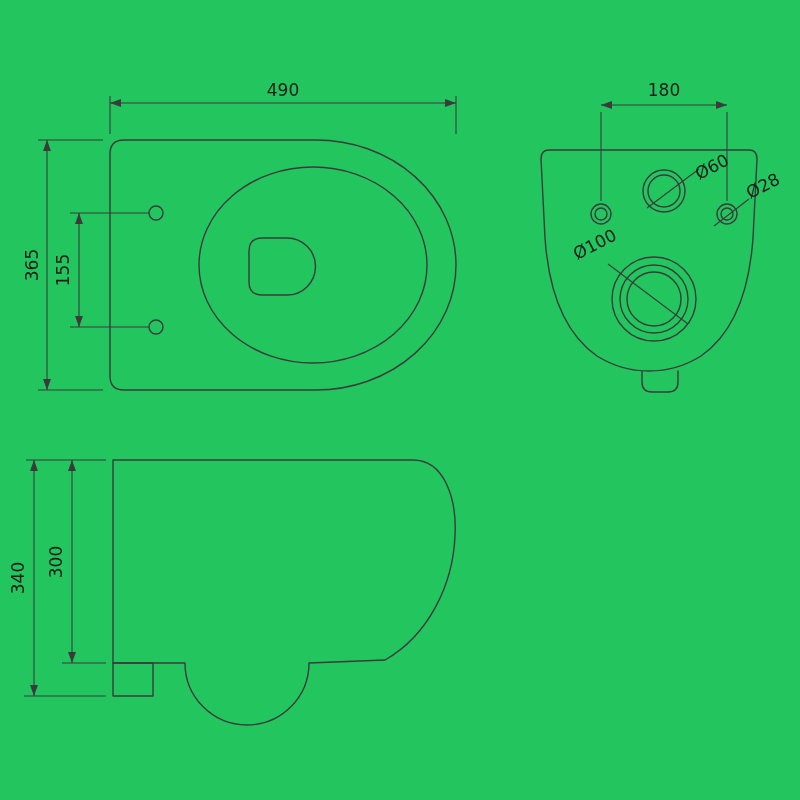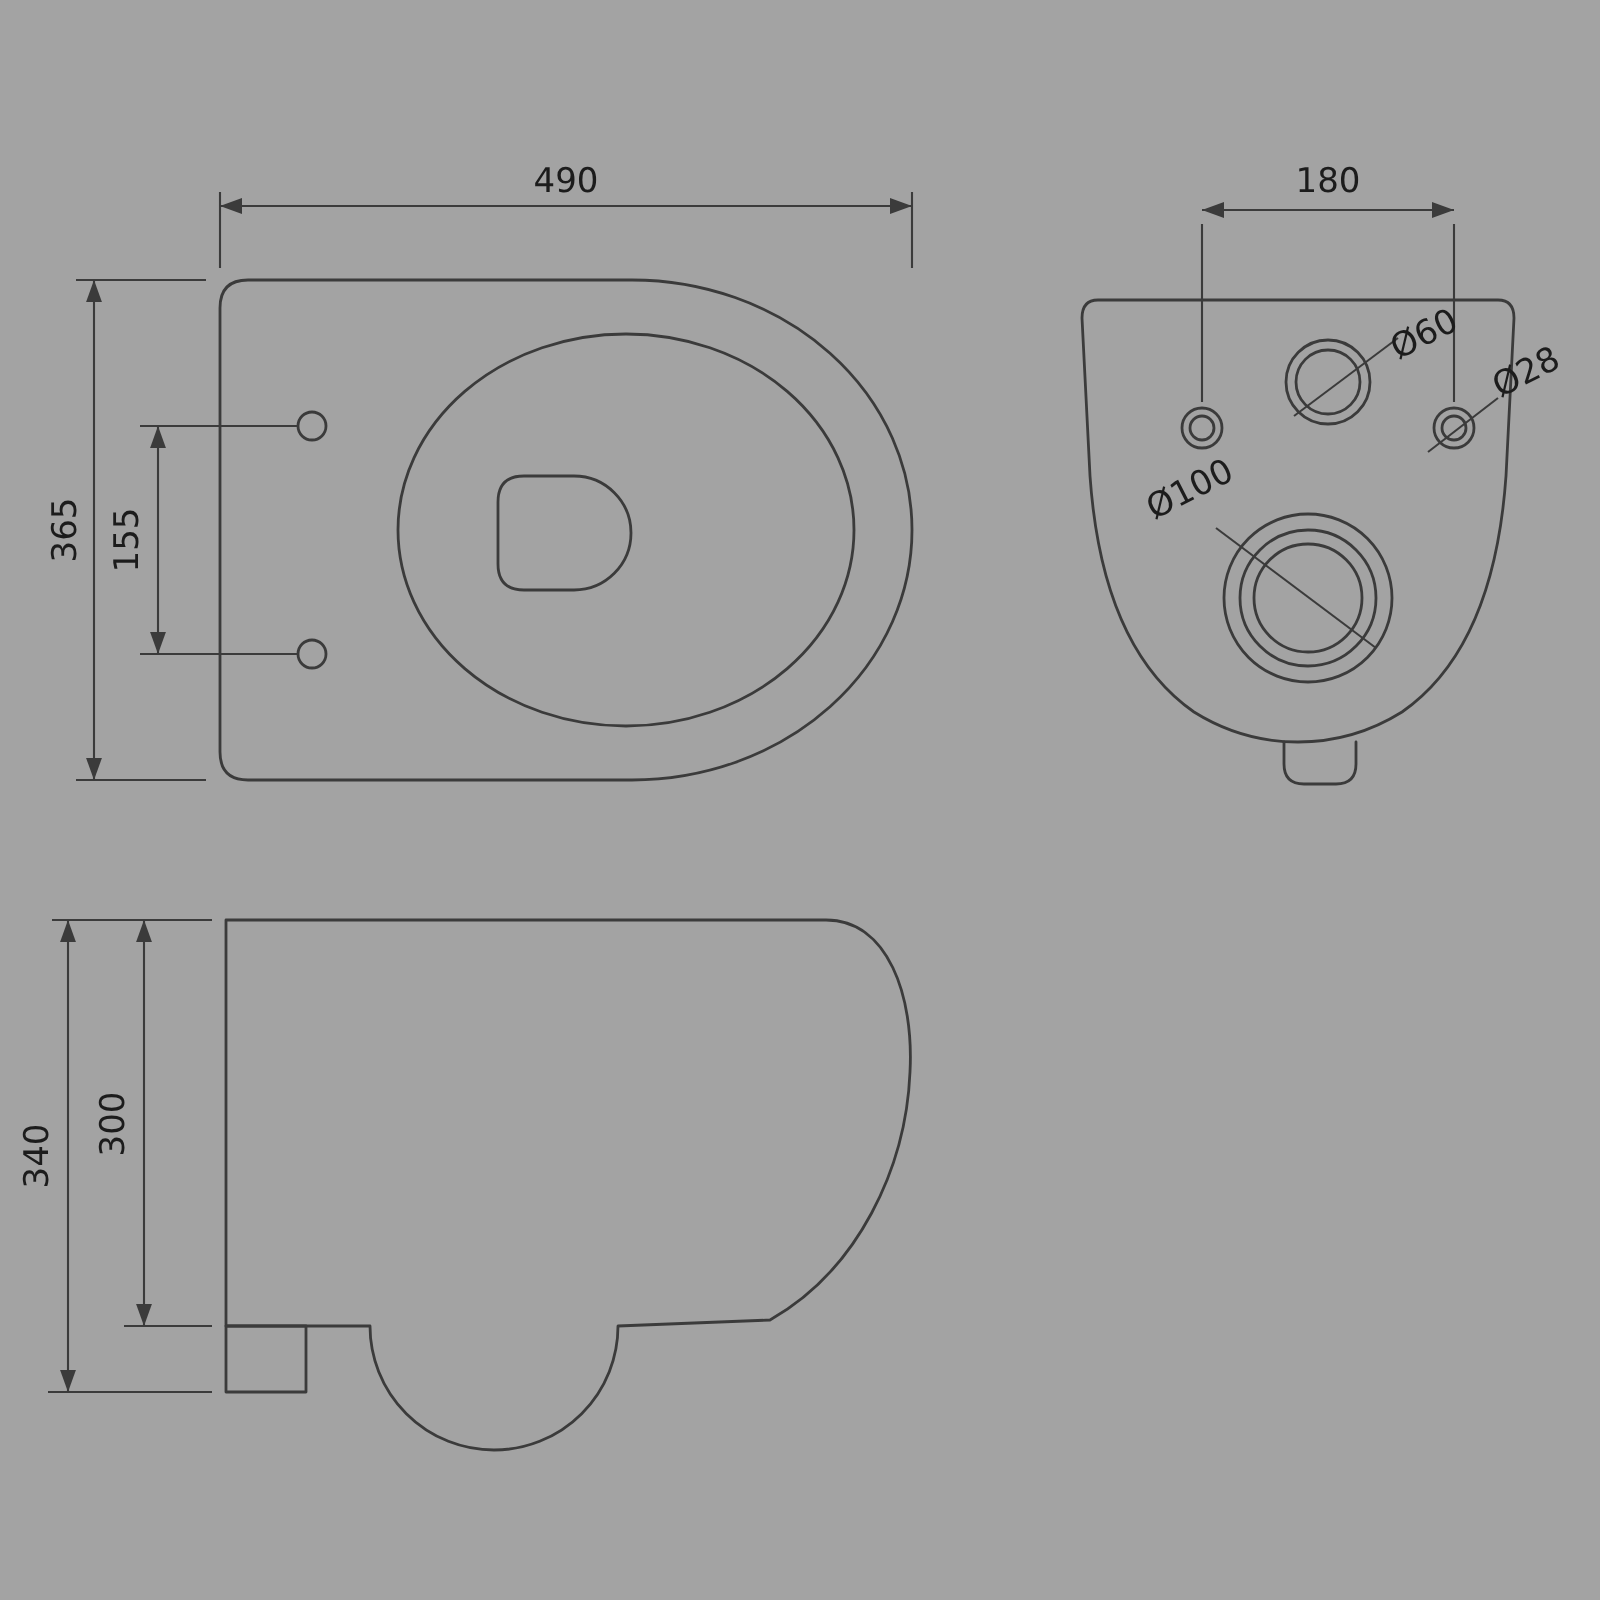--- a/index.html
+++ b/index.html
@@ -1,16 +1,16 @@
 <!DOCTYPE html>
 <html><head>
 <meta charset="utf-8">
 <style>
   html,body{margin:0;padding:0;background:#ffffff;}
-  #canvas{width:800px;height:800px;background:#a3a3a3;position:relative;overflow:hidden;}
+  #canvas{width:800px;height:800px;background:#22c55e;position:relative;overflow:hidden;}
   svg{display:block;}
   text{font-family:"DejaVu Sans",sans-serif;font-size:17px;fill:#1c1c1c;}
   .outline{fill:none;stroke:#3b3b3b;stroke-width:1.4;stroke-linejoin:round;stroke-linecap:round;}
   .thin{fill:none;stroke:#3b3b3b;stroke-width:1.05;}
   .dim{fill:none;stroke:#3b3b3b;stroke-width:1.05;}
 </style>
 </head>
 <body>
 
 <div id="canvas">

